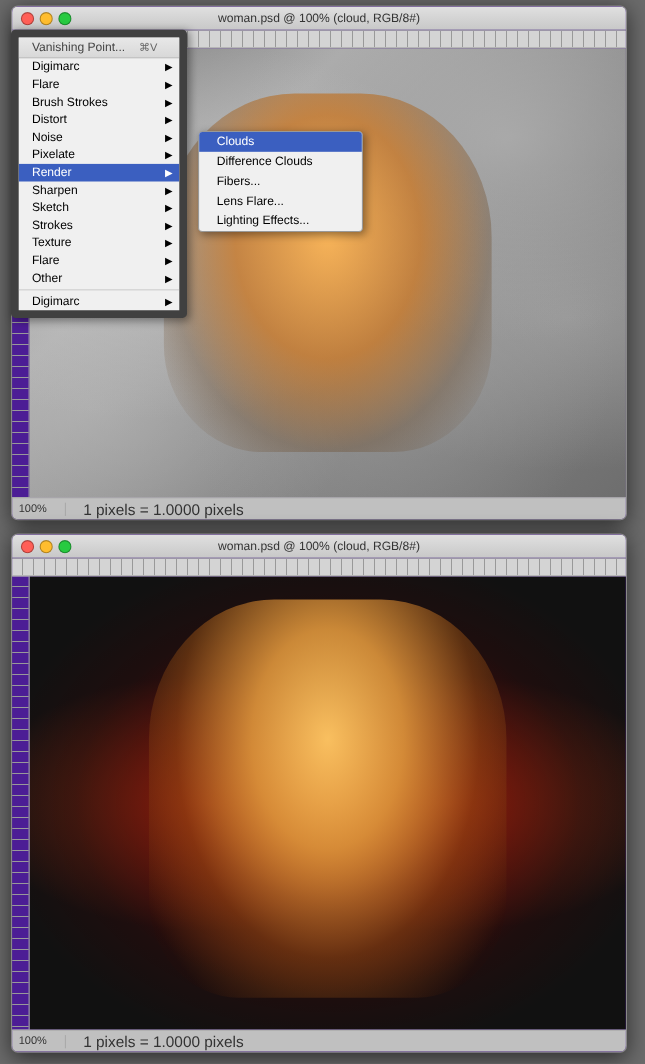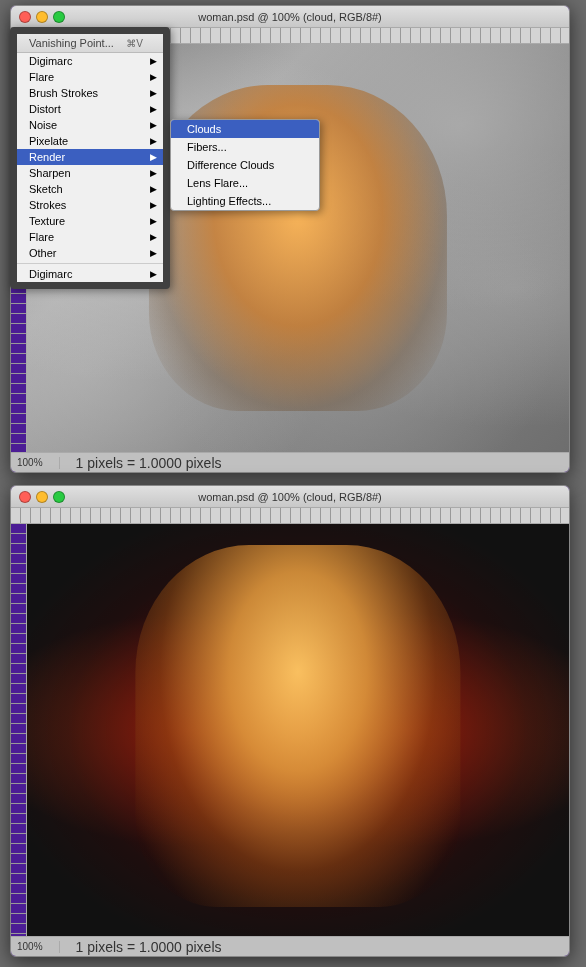--- a/index.html
+++ b/index.html
@@ -248,20 +248,21 @@
       background: #ccc;
       margin: 2px 0;
     }
 
     
     .submenu-container {
       position: absolute;
       left: 160px;
       top: 92px; 
       z-index: 101;
+      padding-left: 10px;
     }
 
     .submenu {
       background: #f0f0f0;
       border: 1px solid #999;
       box-shadow: 2px 2px 8px rgba(0,0,0,0.4);
       min-width: 150px;
       border-radius: 4px;
       overflow: hidden;
     }
@@ -424,24 +425,24 @@
       <span class="arrow">▶</span>
     </div>
   </div>
 
   <div class="submenu-container">
     <div class="submenu">
       <div class="submenu-item active">
         <span>Clouds</span>
       </div>
       <div class="submenu-item">
+        <span>Difference Clouds</span>
+      </div>
+      <div class="submenu-item">
         <span>Fibers...</span>
-      </div>
-      <div class="submenu-item">
-        <span>Difference Clouds</span>
       </div>
       <div class="submenu-item">
         <span>Lens Flare...</span>
       </div>
       <div class="submenu-item">
         <span>Lighting Effects...</span>
       </div>
     </div>
   </div>
 </div>

